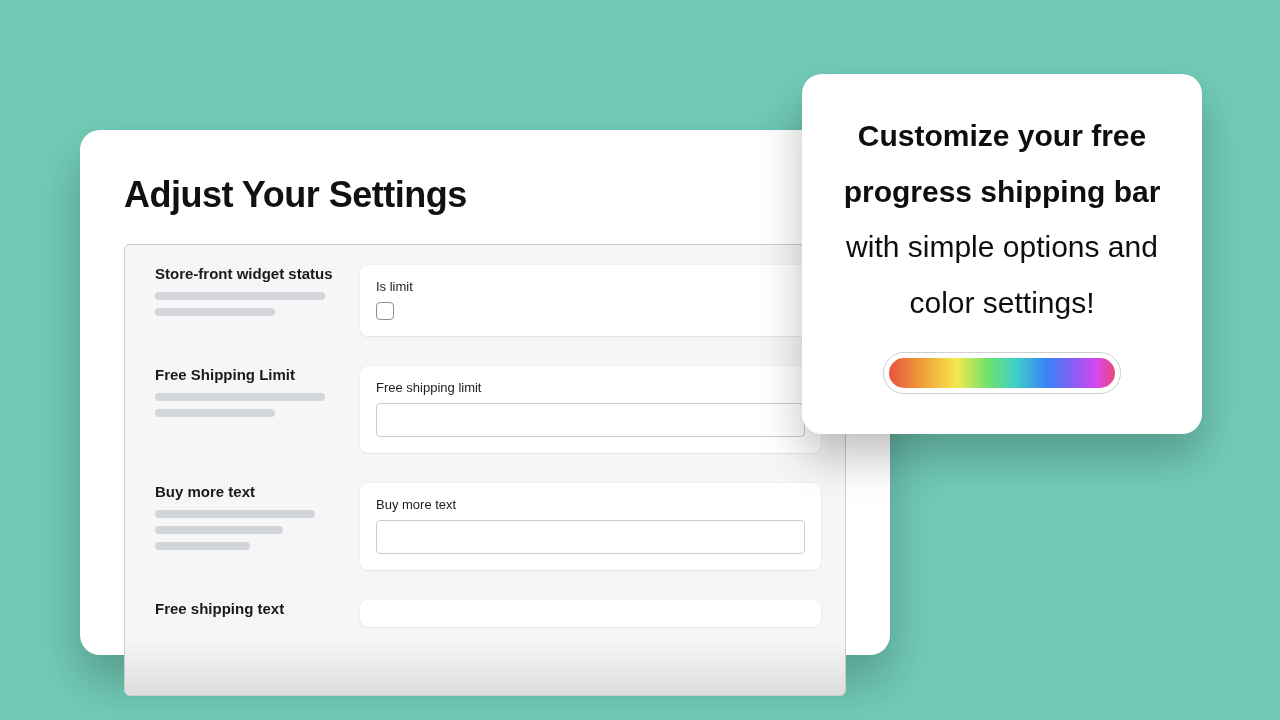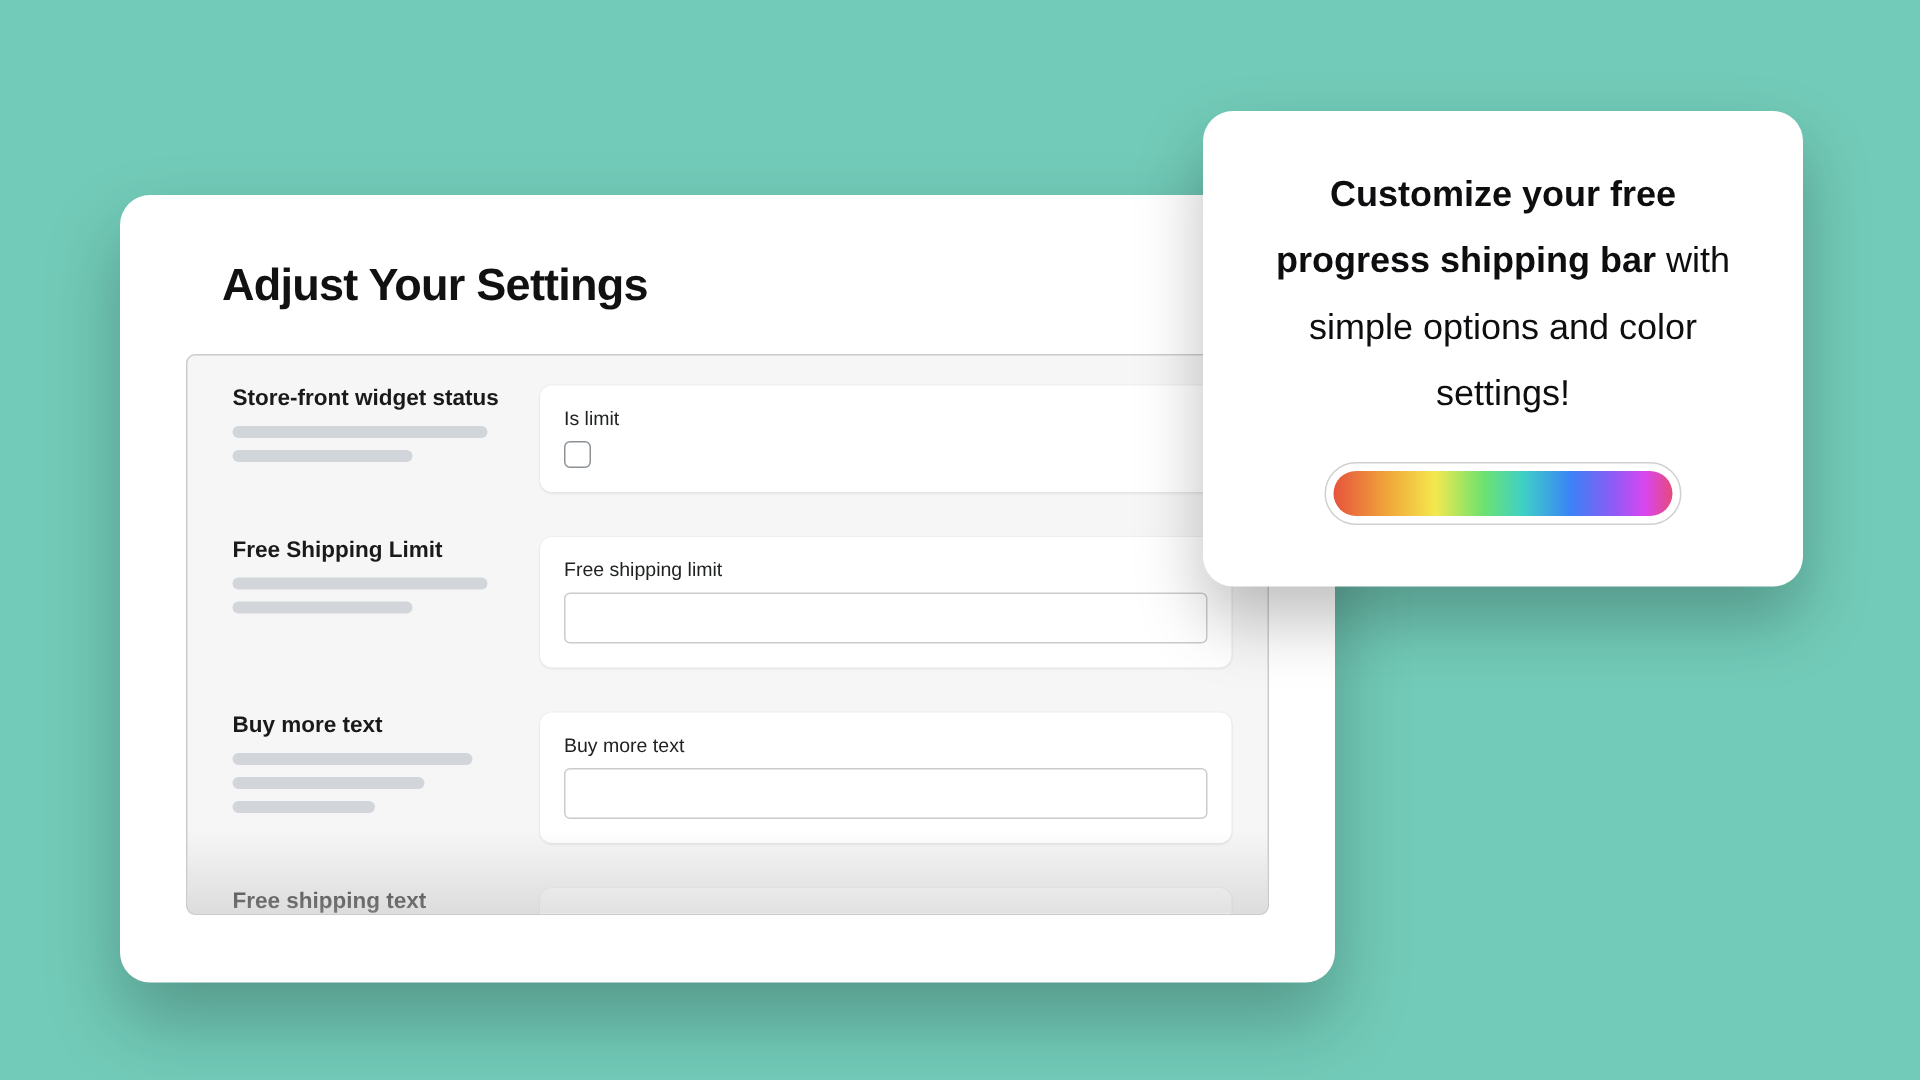--- a/index.html
+++ b/index.html
@@ -18,33 +18,32 @@
     top: 130px;
     width: 810px;
     height: 525px;
     background: #ffffff;
     border-radius: 20px;
     box-shadow: 0 25px 50px rgba(0,0,0,0.25);
     padding: 44px 44px 0 44px;
   }
 
   .main-title {
-    font-size: 30px;
+    font-size: 36px;
     font-weight: 700;
     color: #111;
     letter-spacing: -0.5px;
     margin-bottom: 28px;
-    margin-left: 24px;
   }
 
   .settings-panel {
     border: 1px solid #c9cccf;
     border-radius: 6px;
     background: #f6f6f7;
-    height: 374px;
+    height: 452px;
     overflow: hidden;
     position: relative;
   }
 
   .setting-row {
     display: flex;
     gap: 20px;
     padding: 20px 24px 10px 30px;
   }
 
@@ -119,21 +118,21 @@
     top: 74px;
     width: 400px;
     background: #ffffff;
     border-radius: 20px;
     box-shadow: 0 22px 45px rgba(0,0,0,0.25);
     padding: 34px 40px 36px 40px;
     text-align: center;
   }
 
   .callout-text {
-    font-size: 24px;
+    font-size: 30px;
     font-weight: 500;
     color: #0e0e10;
     line-height: 1.85;
     margin-bottom: 22px;
   }
   .callout-text b { font-weight: 700; }
 
   .gradient-wrap {
     display: inline-block;
     border: 1px solid #d0d0d0;

